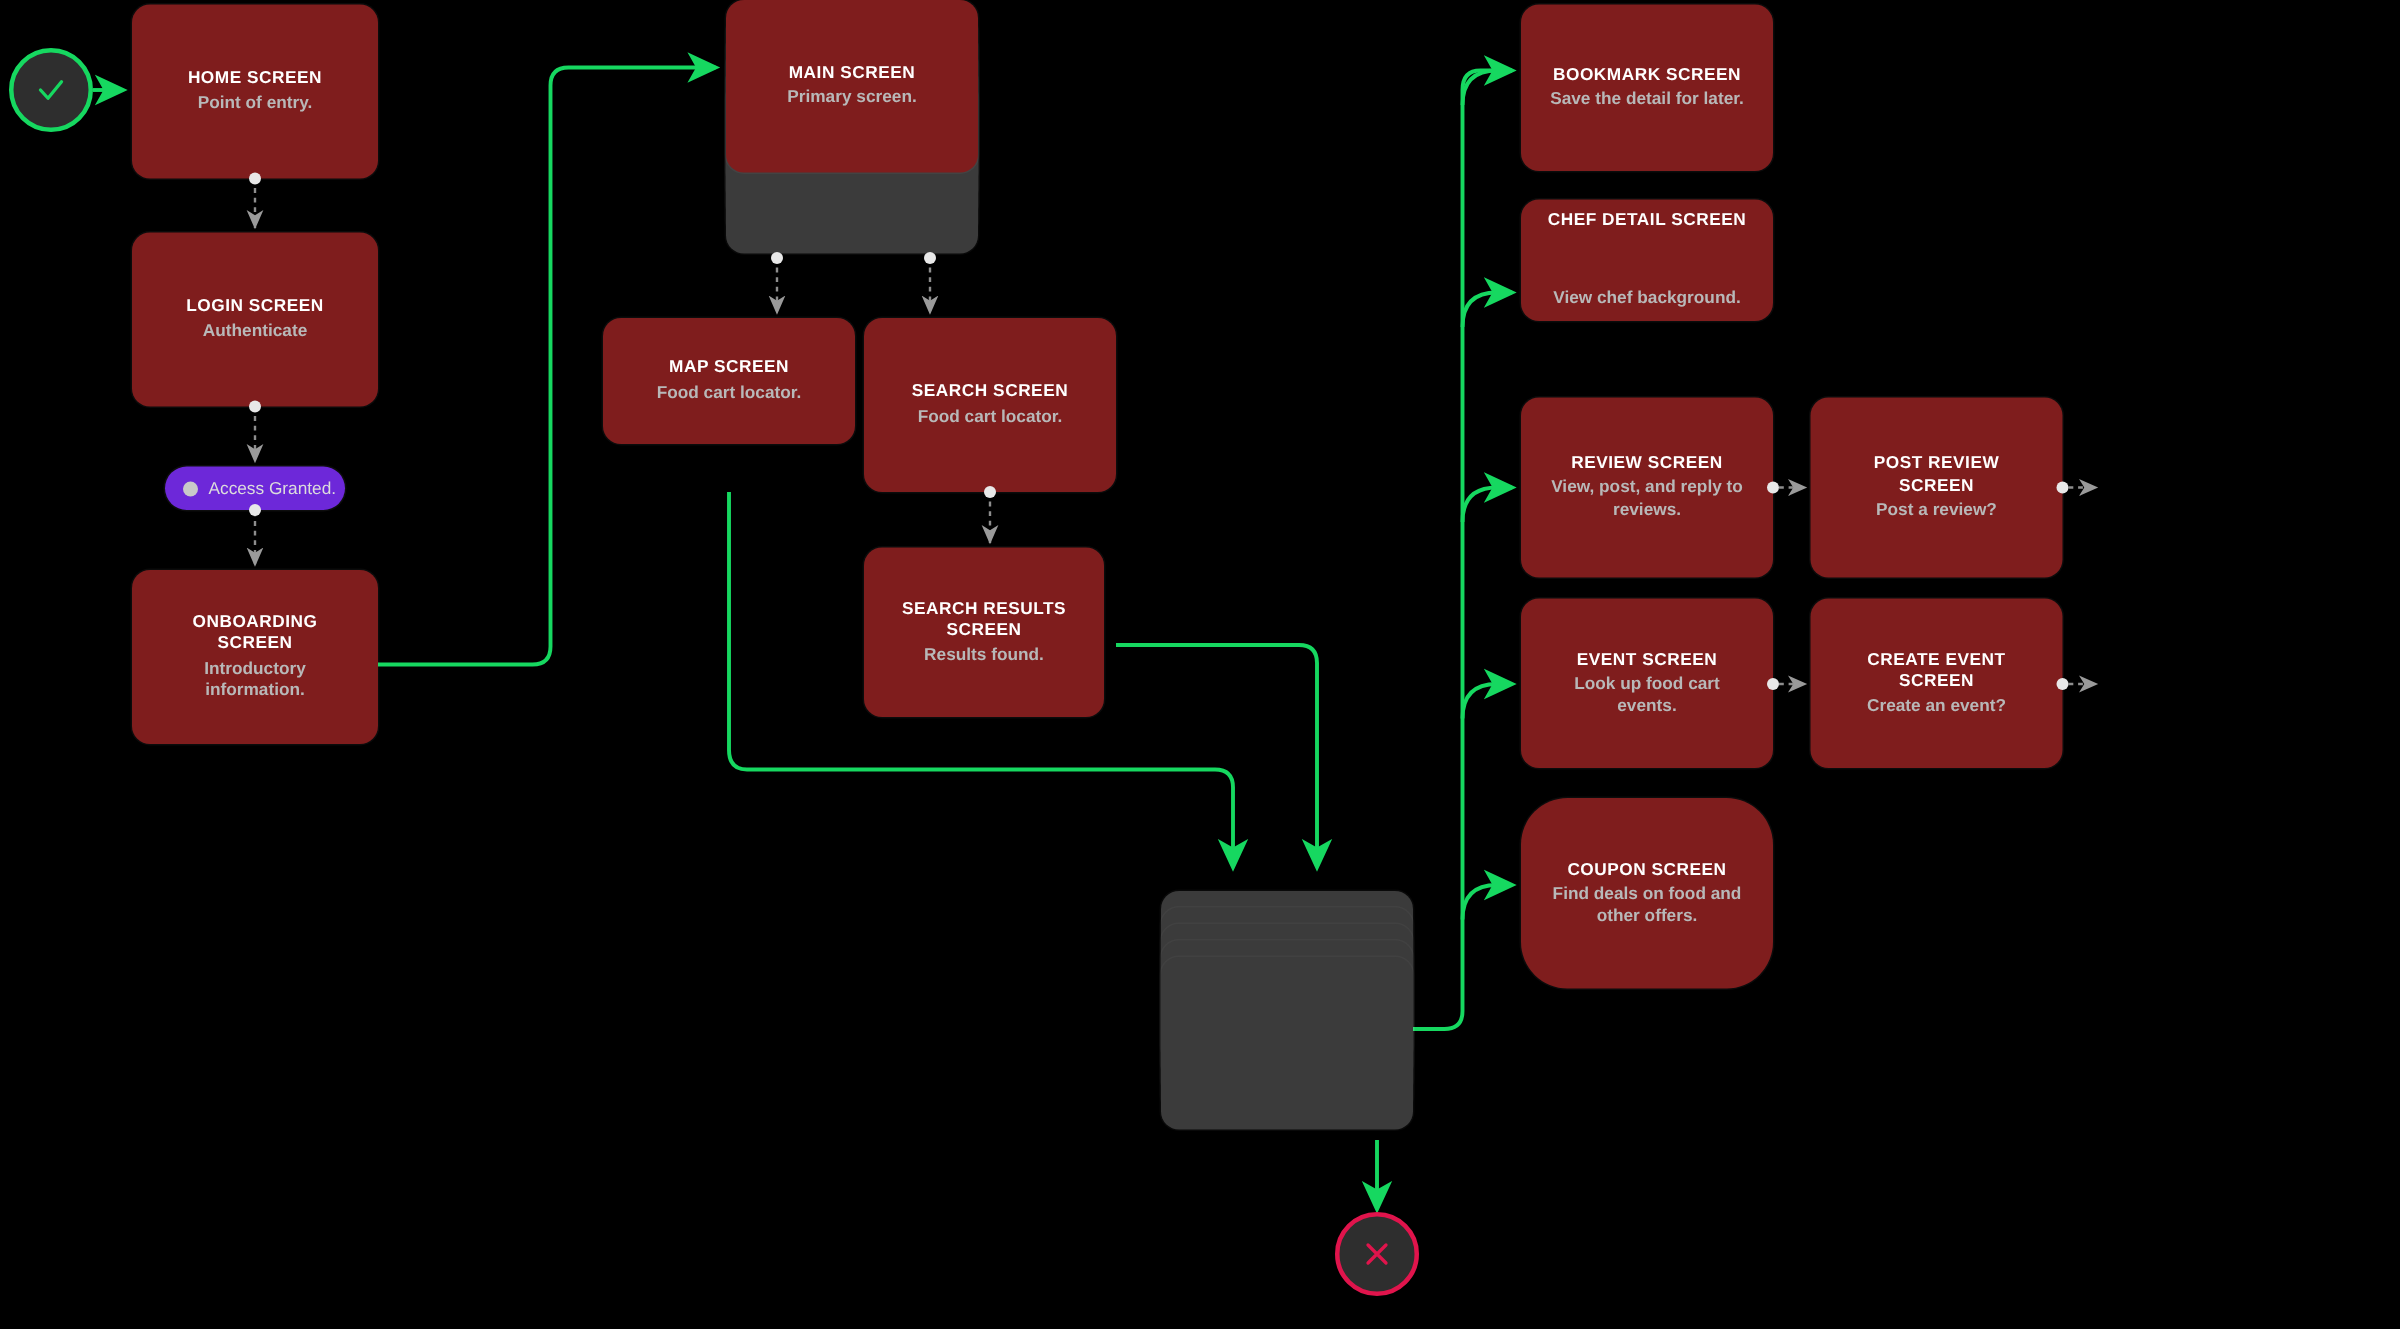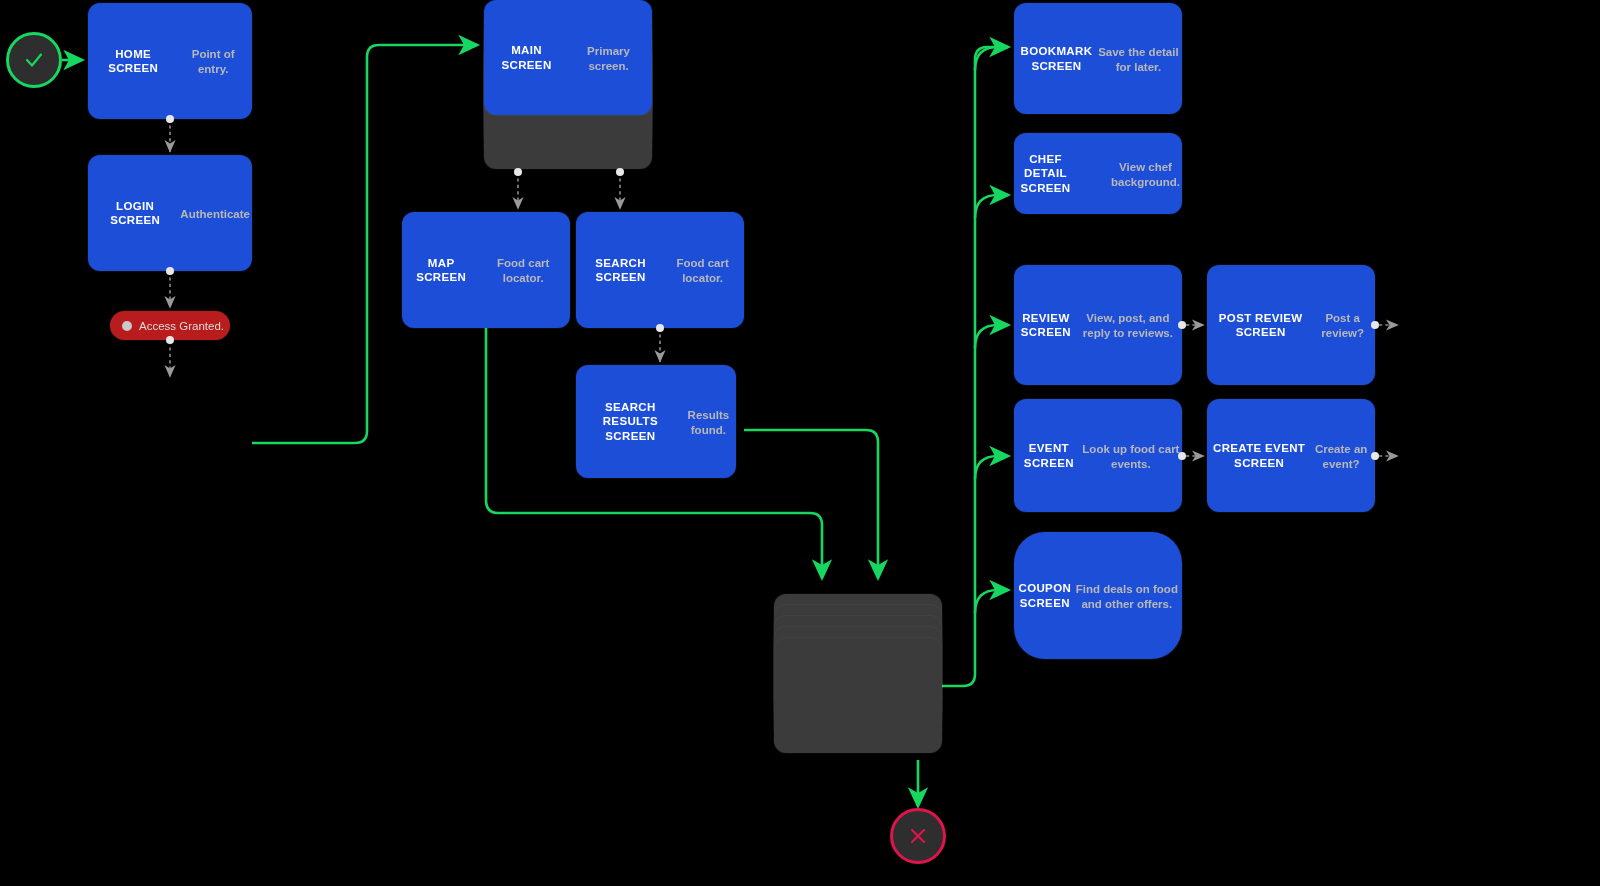--- a/index.html
+++ b/index.html
@@ -23,28 +23,29 @@
     left: 0;
     top: 0;
     width: 1600px;
     height: 886px;
     pointer-events: none;
   }
 
   
   .card {
     position: absolute;
-    background: #1d4ed8;
+    background: #7f1d1d;
     border-radius: 12px;
     box-sizing: border-box;
     display: flex;
+    flex-direction: column;
     align-items: center;
     justify-content: center;
     text-align: center;
-    padding: 6px 2px;
+    padding: 6px 17px;
     box-shadow: 0 0 0 1px rgba(255,255,255,0.045);
     z-index: 3;
   }
   .card .ttl {
     font-size: 11.5px;
     font-weight: bold;
     letter-spacing: 0.35px;
     color: #ffffff;
     line-height: 1.25;
   }
@@ -61,21 +62,21 @@
     position: absolute;
     background: #3b3b3b;
     border-radius: 12px;
     box-shadow: 0 0 0 1px rgba(255,255,255,0.035);
     z-index: 2;
   }
 
   
   .pill {
     position: absolute;
-    background: #b91c1c;
+    background: #6d28d9;
     border-radius: 999px;
     display: flex;
     align-items: center;
     gap: 7px;
     padding: 0 16px 0 12px;
     box-sizing: border-box;
     box-shadow: 0 0 0 1px rgba(255,255,255,0.05);
     z-index: 3;
   }
   .pill .dot {
@@ -189,27 +190,31 @@
   <div class="card" style="left:88px; top:3px; width:164px; height:116px;">
     <div class="ttl">HOME SCREEN</div>
     <div class="sub">Point of entry.</div>
   </div>
 
   <div class="card" style="left:88px; top:155px; width:164px; height:116px;">
     <div class="ttl">LOGIN SCREEN</div>
     <div class="sub">Authenticate</div>
   </div>
 
+  <div class="card" style="left:88px; top:380px; width:164px; height:116px;">
+    <div class="ttl">ONBOARDING SCREEN</div>
+    <div class="sub">Introductory information.</div>
+  </div>
 
   <div class="card" style="left:484px; top:0px; width:168px; height:115px;">
     <div class="ttl">MAIN SCREEN</div>
     <div class="sub">Primary screen.</div>
   </div>
 
-  <div class="card" style="left:402px; top:212px; width:168px; height:116px;">
+  <div class="card" style="left:402px; top:212px; width:168px; height:84px;">
     <div class="ttl">MAP SCREEN</div>
     <div class="sub">Food cart locator.</div>
   </div>
 
   <div class="card" style="left:576px; top:212px; width:168px; height:116px;">
     <div class="ttl">SEARCH SCREEN</div>
     <div class="sub">Food cart locator.</div>
   </div>
 
   <div class="card" style="left:576px; top:365px; width:160px; height:113px;">

